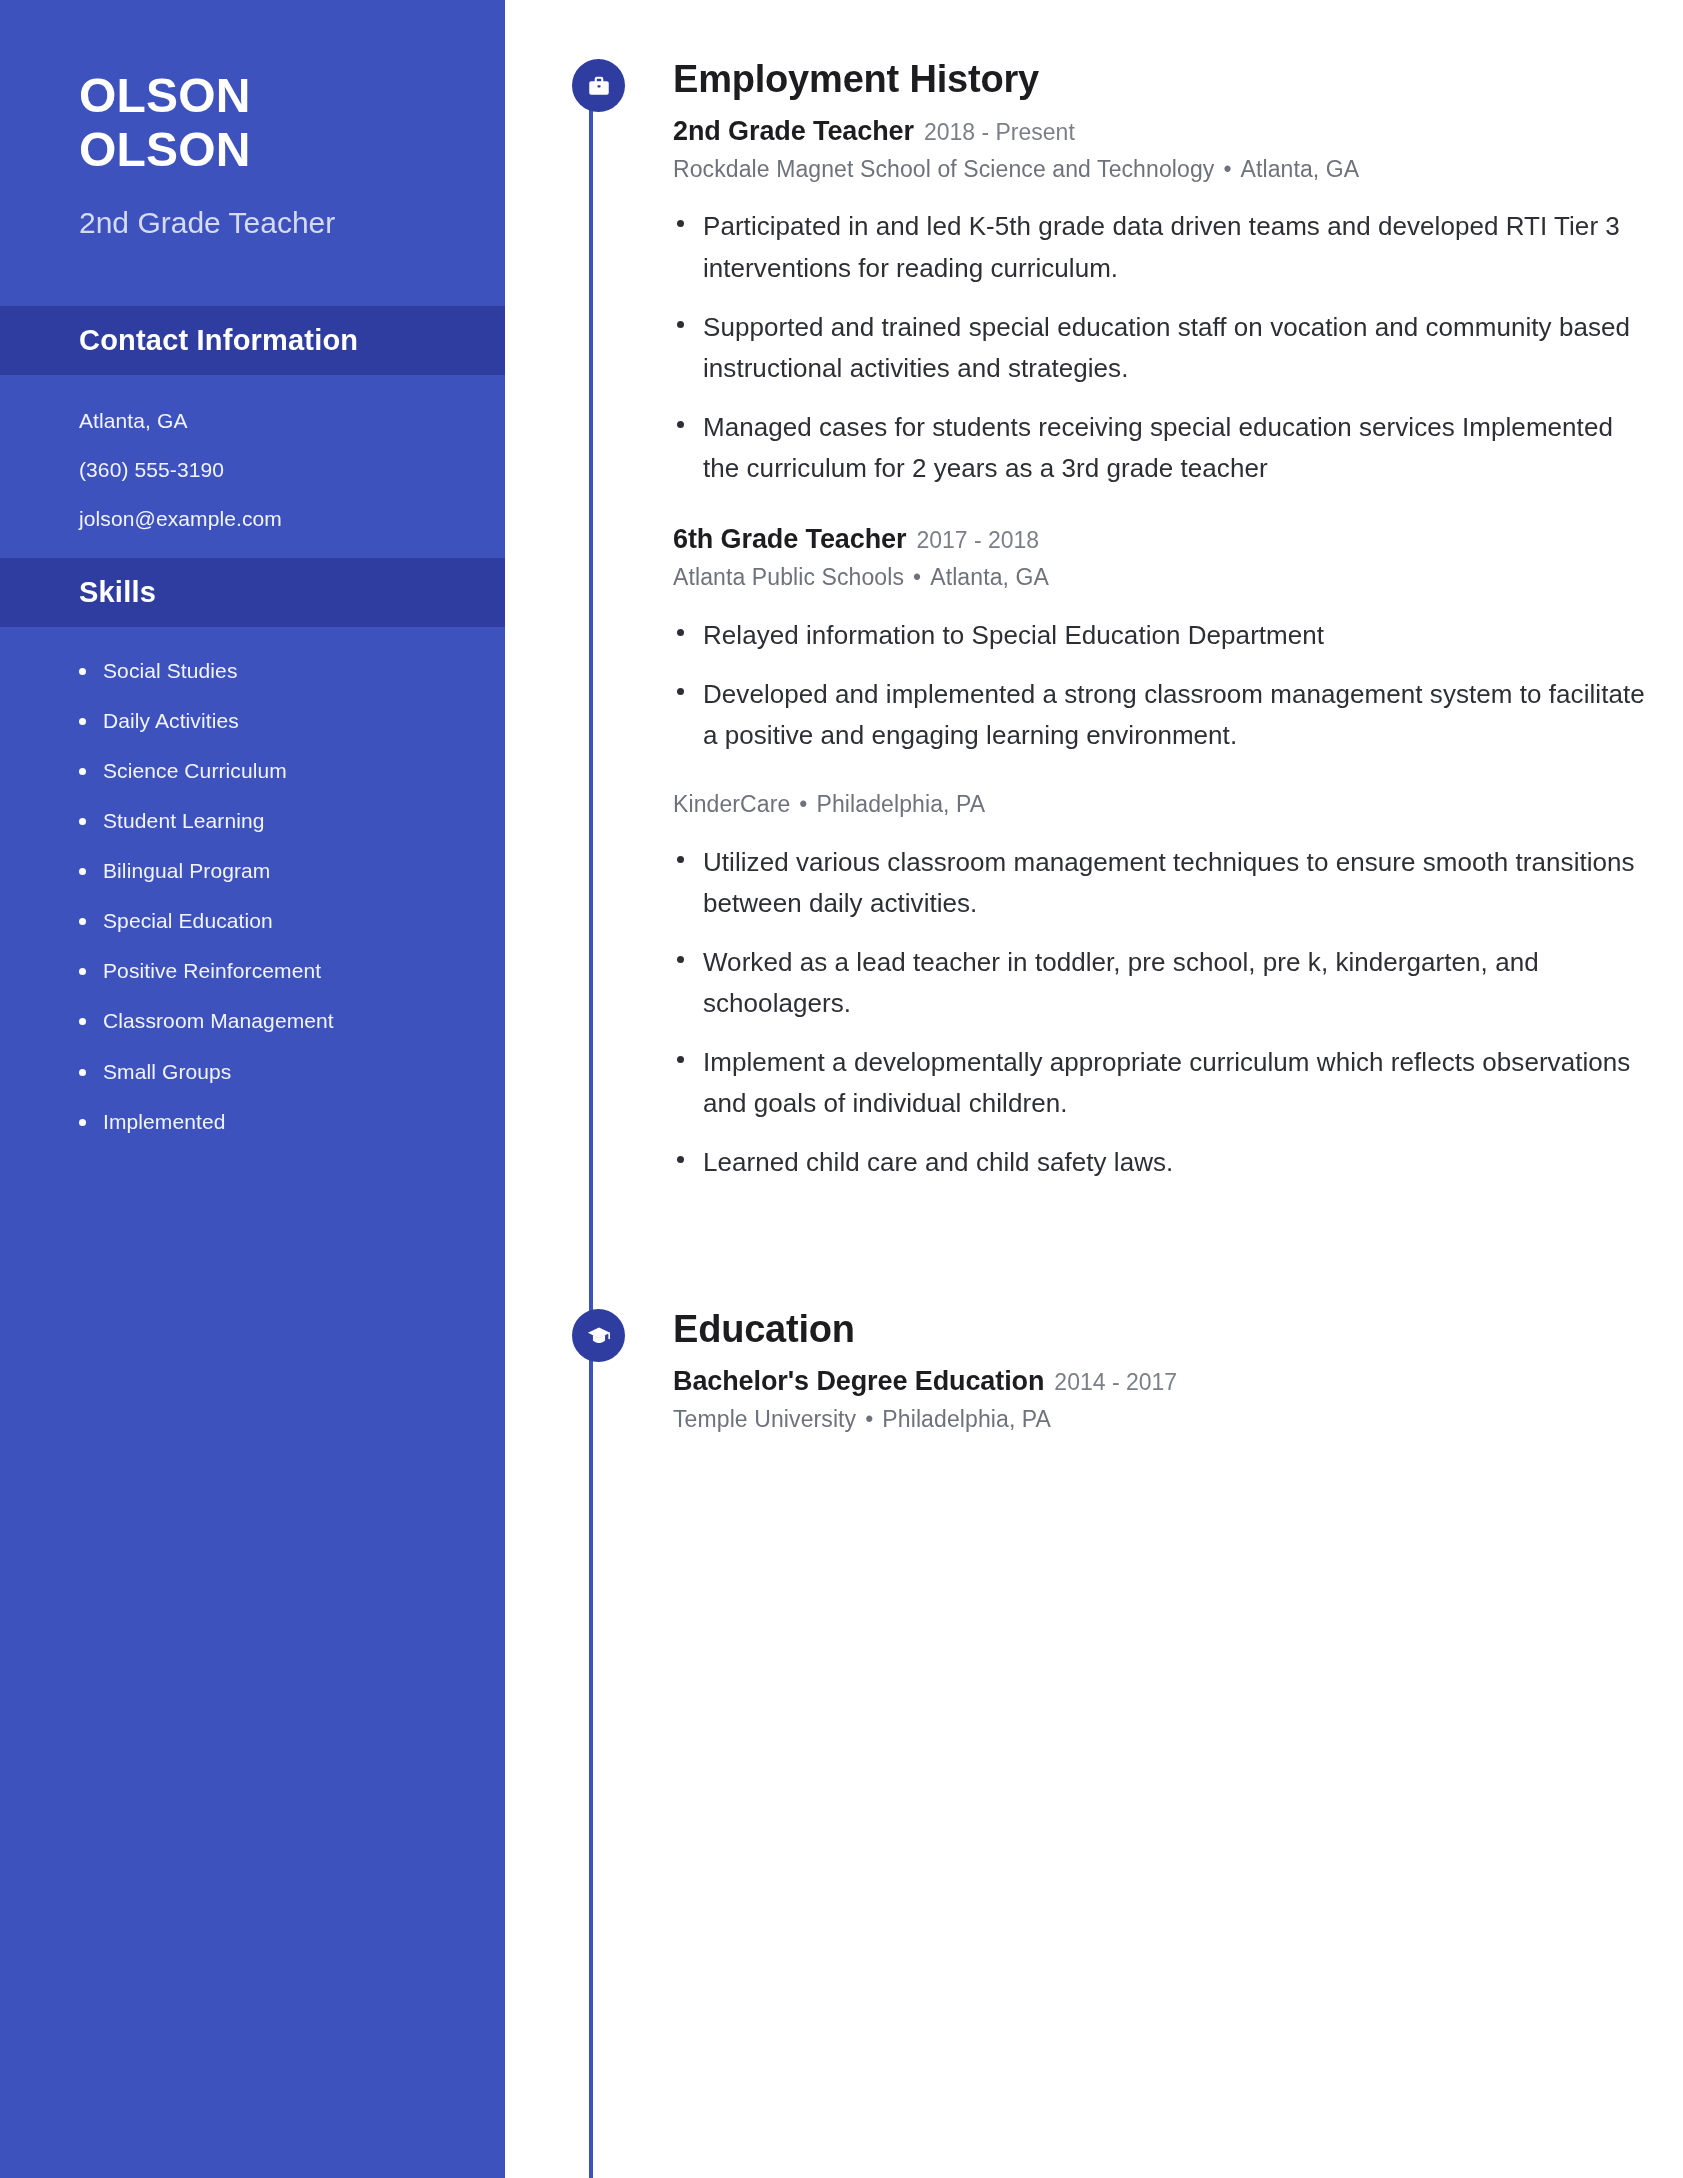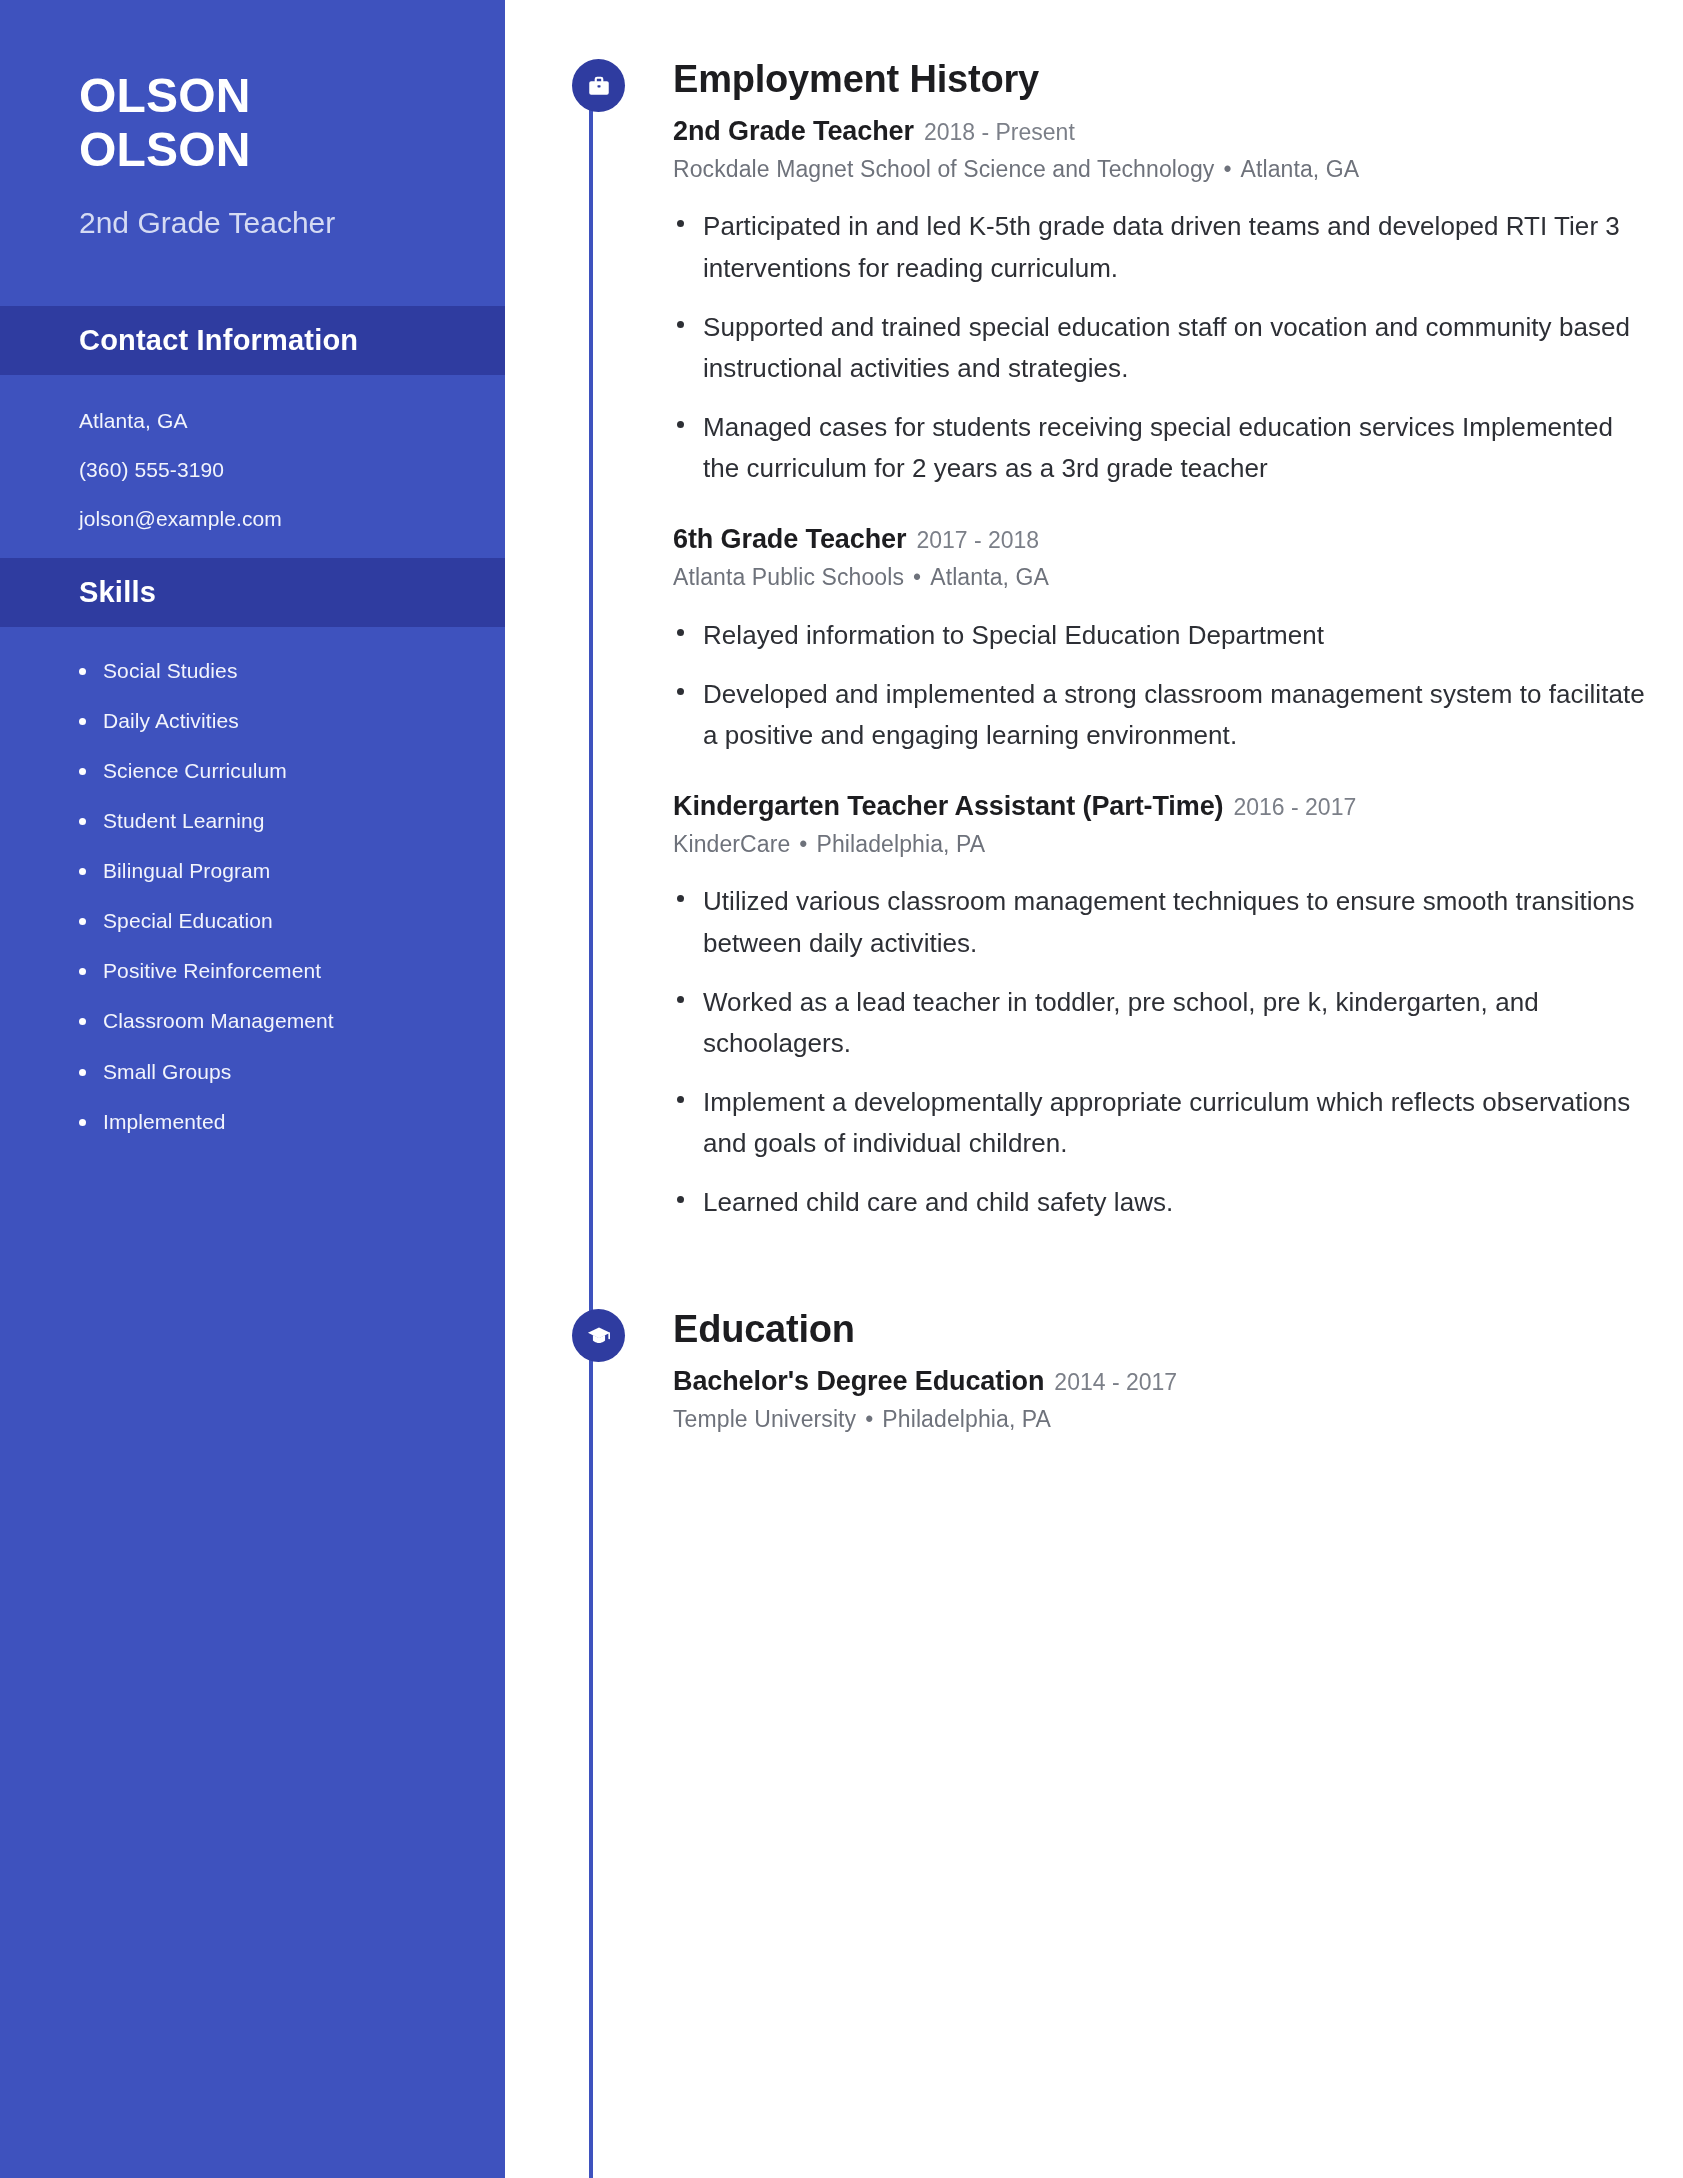--- a/index.html
+++ b/index.html
@@ -281,23 +281,20 @@
           <div class="entry-sub">
             <span>Atlanta Public Schools</span><span class="entry-sep">•</span><span>Atlanta, GA</span>
           </div>
           <ul class="bullets">
             <li class="bullet">Relayed information to Special Education Department</li>
             <li class="bullet">Developed and implemented a strong classroom management system to facilitate a positive and engaging learning environment.</li>
           </ul>
         </div>
 
         <div class="entry">
-          <div class="entry-head">
-            <span class="entry-title">Kindergarten Teacher Assistant (Part-Time)</span><span class="entry-dates">2016 - 2017</span>
-          </div>
           <div class="entry-sub">
             <span>KinderCare</span><span class="entry-sep">•</span><span>Philadelphia, PA</span>
           </div>
           <ul class="bullets">
             <li class="bullet">Utilized various classroom management techniques to ensure smooth transitions between daily activities.</li>
             <li class="bullet">Worked as a lead teacher in toddler, pre school, pre k, kindergarten, and schoolagers.</li>
             <li class="bullet">Implement a developmentally appropriate curriculum which reflects observations and goals of individual children.</li>
             <li class="bullet">Learned child care and child safety laws.</li>
           </ul>
         </div>

